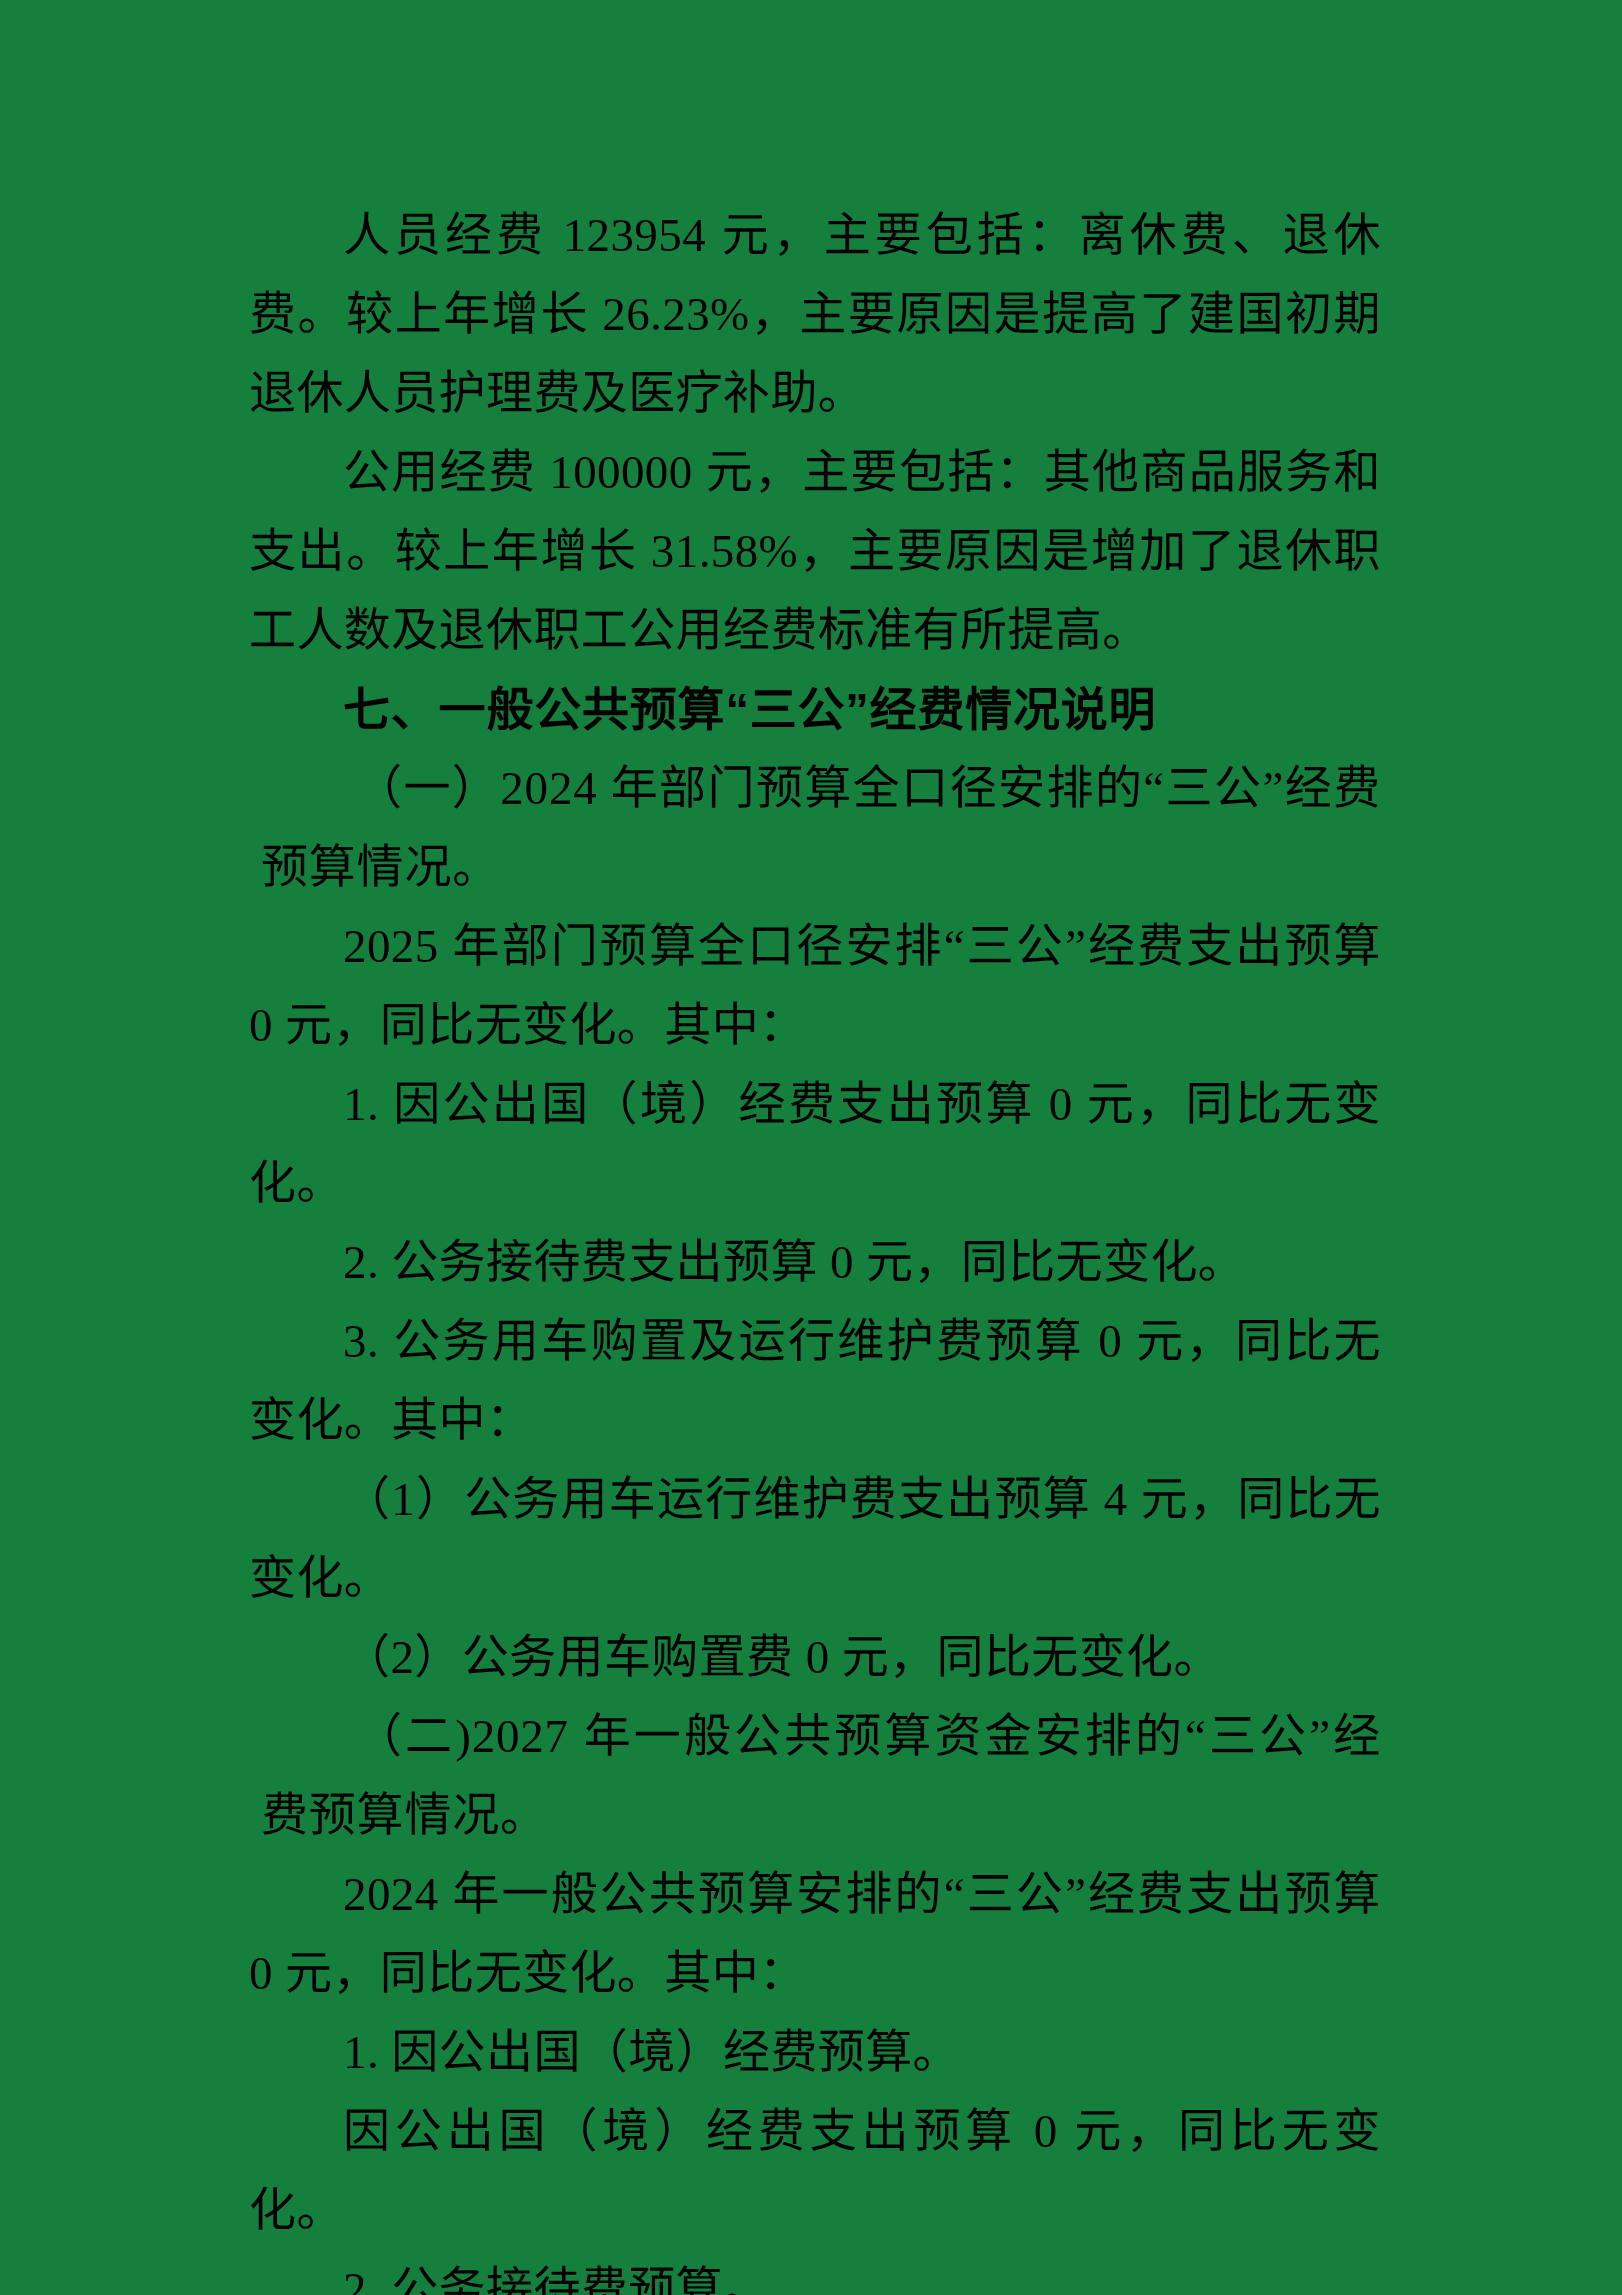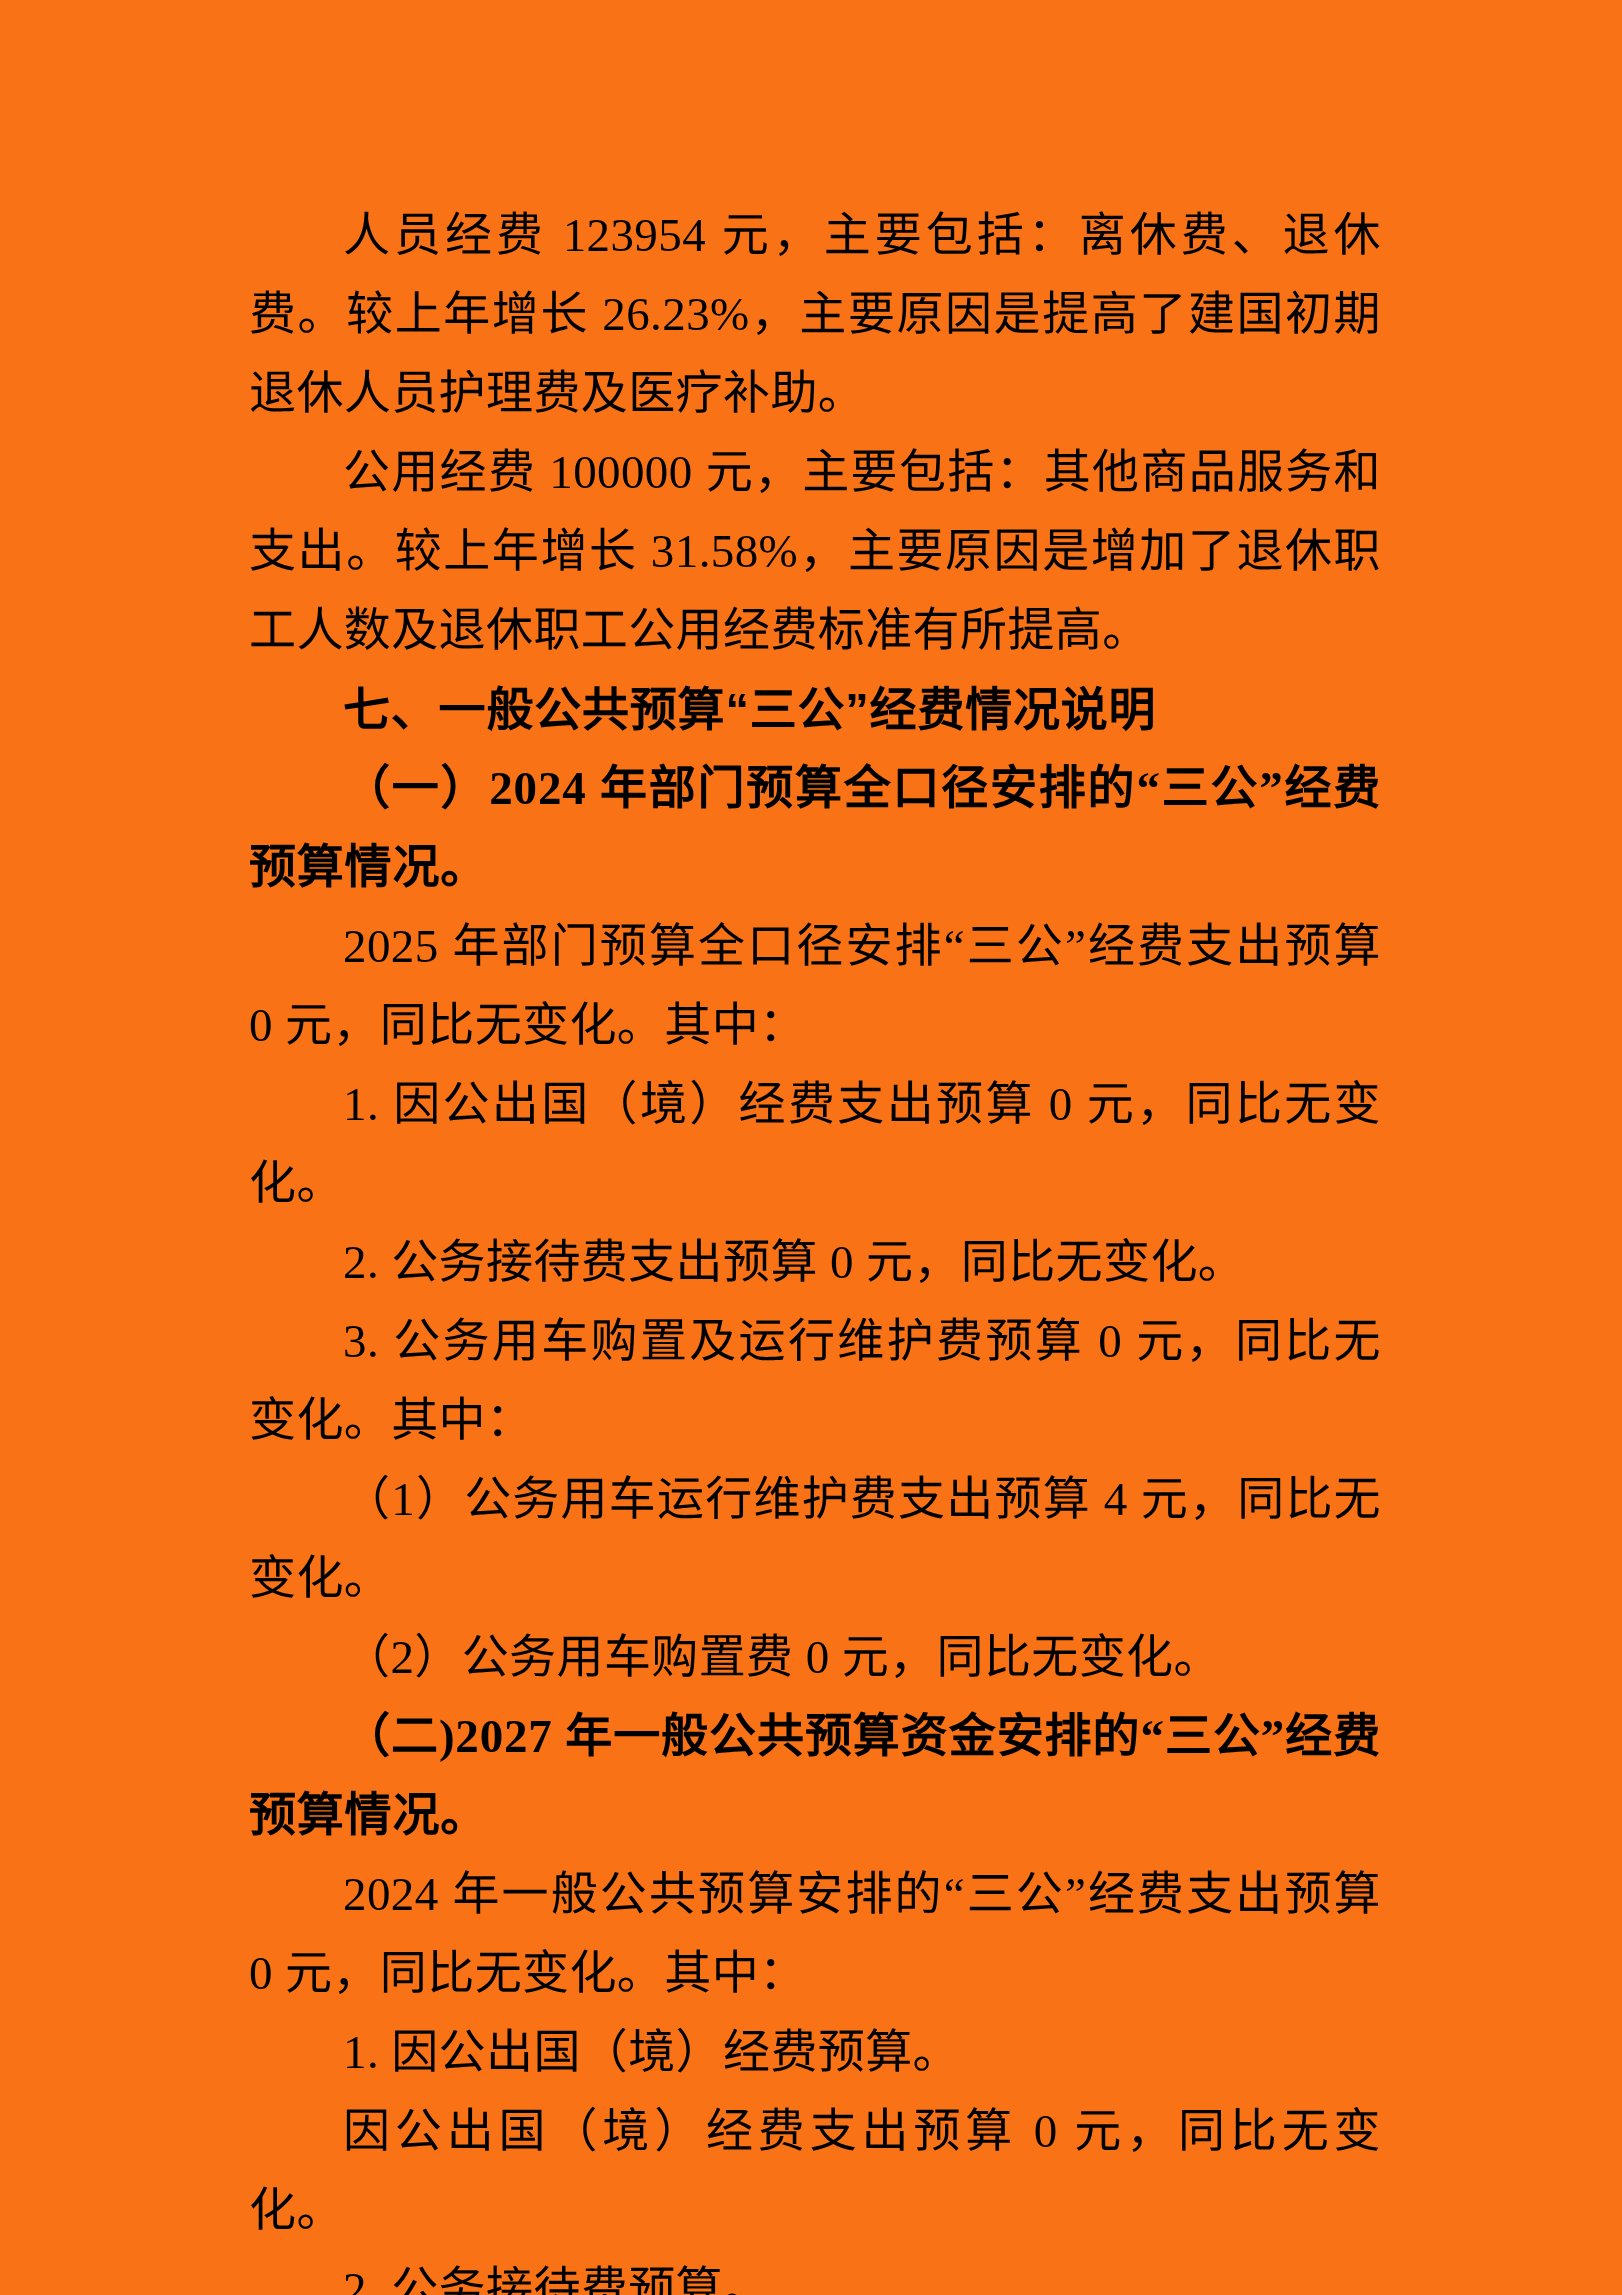--- a/index.html
+++ b/index.html
@@ -4,21 +4,21 @@
 <style>
   html, body {
     margin: 0;
     padding: 0;
     background: #ffffff;
   }
   .page {
     position: relative;
     width: 1622px;
     height: 2295px;
-    background: #f97316;
+    background: #15803d;
     box-sizing: border-box;
     padding: 196px 241px 0 249px;
     overflow: hidden;
   }
   .content p {
     margin: 0;
     padding: 0;
     font-family: "Liberation Serif", "DejaVu Serif", serif;
     font-size: 47px;
     line-height: 79px;
@@ -28,22 +28,23 @@
     word-break: break-all;
     letter-spacing: 0.4px;
   }
   .content p.h-hei {
     font-family: "Liberation Sans", "DejaVu Sans", sans-serif;
     font-weight: bold;
     letter-spacing: 0.8px;
   }
   .content p.h-kai {
     font-family: "Liberation Serif", "DejaVu Serif", serif;
-    font-weight: bold;
+    font-weight: normal;
     letter-spacing: 0.8px;
+    margin-left: 12px;
   }
 </style>
 </head>
 <body>
 
 <div class="page">
   <div class="content">
     <p>人员经费 123954 元，主要包括：离休费、退休费。较上年增长 26.23%，主要原因是提高了建国初期退休人员护理费及医疗补助。</p>
     <p>公用经费 100000 元，主要包括：其他商品服务和支出。较上年增长 31.58%，主要原因是增加了退休职工人数及退休职工公用经费标准有所提高。</p>
     <p class="h-hei">七、一般公共预算“三公”经费情况说明</p>

